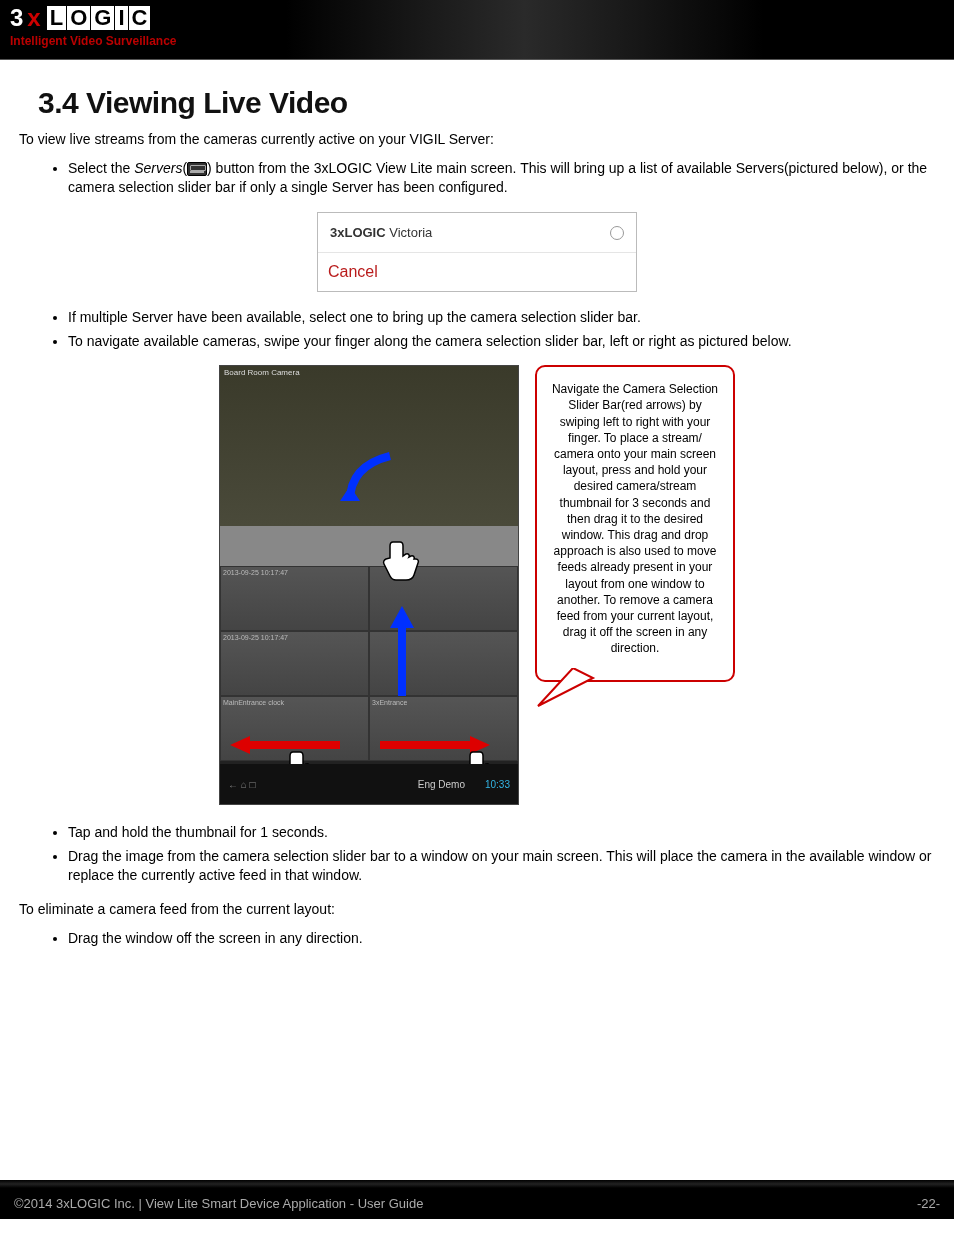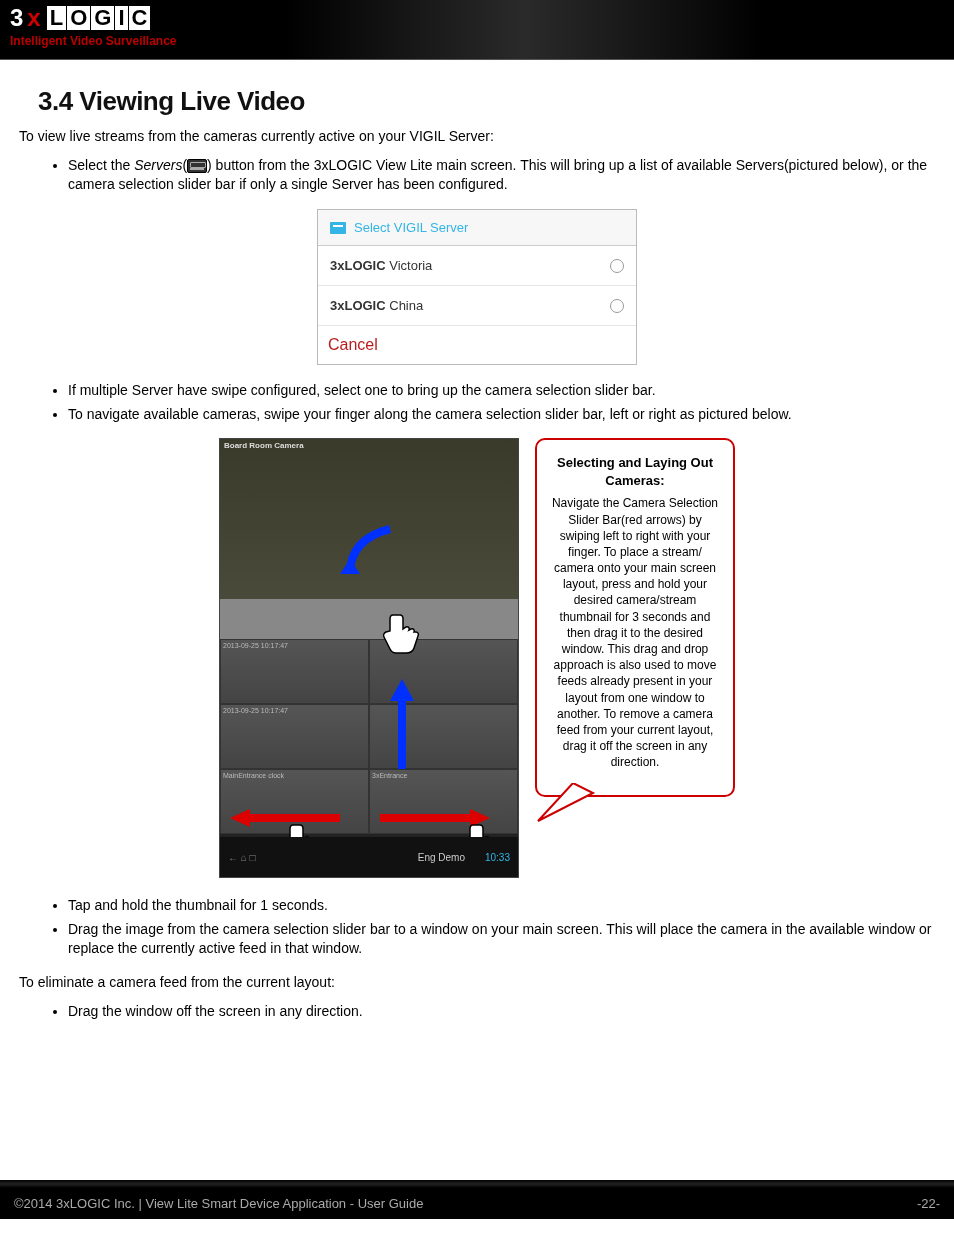--- a/index.html
+++ b/index.html
@@ -10,21 +10,21 @@
     border-bottom: 1px solid #555;
     padding: 4px 10px;
   }
   .logo-row { display:flex; align-items:center; gap:4px; }
   .logo-three { font-family: Arial Black, Arial, sans-serif; color:#fff; font-size:24px; font-weight:900; letter-spacing:0px;}
   .logo-x { font-family: Arial Black, Arial, sans-serif; color:#c00; font-size:24px; font-weight:900; }
   .logic-block { display:flex; gap:1px; margin-left:2px; }
   .logic-letter { background:#fff; color:#000; font-family: Arial Black, Arial, sans-serif; font-weight:900; font-size:22px; padding:0 3px; line-height:24px; }
   .tagline { color:#b00; font-size:12px; font-weight:bold; margin-top:2px; }
   .content { padding: 20px 18px 10px 18px; min-height: 1120px; }
-  h1.section-title { font-family: "Arial Narrow", Arial, sans-serif; font-size: 26px; font-weight: 900; color:#111; margin: 6px 0 10px 20px; letter-spacing:-0.5px;}
+  h1.section-title { font-family: "Arial Narrow", Arial, sans-serif; font-size: 30px; font-weight: 900; color:#111; margin: 6px 0 10px 20px; letter-spacing:-0.5px;}
   p.body { font-size:14px; line-height:1.35; margin: 8px 1px; }
   ul.bul { list-style: disc; margin: 10px 0 14px 50px; }
   ul.bul li { font-size:14px; line-height:1.4; margin: 4px 0; }
   .italic { font-style: italic; }
   .icon-inline { display:inline-block; width:20px; height:14px; background:#333; border:1px solid #000; border-radius:2px; vertical-align:middle; position:relative; }
   .icon-inline::before { content:""; position:absolute; left:2px; top:2px; width:14px; height:4px; border:1px solid #aaa; border-radius:1px;}
   .icon-inline::after { content:""; position:absolute; left:2px; bottom:2px; width:14px; height:2px; background:#aaa;}
   
   .dialog-wrap { display:flex; justify-content:center; margin: 6px 0 16px 0; }
   .dialog { width: 320px; border:1px solid #bbb; background:#fff; font-family: Arial, sans-serif; font-size:13px; }
@@ -33,21 +33,21 @@
   .dialog-title .srv-ico::after{content:"";position:absolute;left:3px;top:3px;width:10px;height:2px;background:#fff;}
   .dialog-row { padding:12px; border-bottom:1px solid #e5e5e5; display:flex; align-items:center; justify-content:space-between; }
   .dialog-row .name { color:#333; font-size:13px;}
   .dialog-row .name b { font-weight:bold; }
   .radio { width:14px; height:14px; border:1px solid #999; border-radius:50%; }
   .dialog-cancel { text-align:left; padding:10px; color:#b91c1c; font-size:16px; }
   
   .shot-row { display:flex; justify-content:center; gap:16px; margin:8px 0 18px 0; align-items:flex-start;}
   .phone-shot { width:300px; height:440px; border:1px solid #444; background:#222; position:relative; overflow:hidden;}
   .ps-top { position:absolute;left:0;top:0;right:0;height:160px;background:linear-gradient(#3a3a2a,#4a4a3a);}
-  .ps-label { position:absolute;left:4px;top:2px;color:#ddd;font-size:8px;font-family:Arial;font-weight:bold;}
+  .ps-label { position:absolute;left:4px;top:2px;color:#ddd;font-size:8px;font-family:Arial;}
   .ps-grid { position:absolute;left:0;top:200px;right:0;bottom:40px;display:grid;grid-template-columns:1fr 1fr;grid-auto-rows:65px;}
   .ps-cell { border:1px solid #333;background:linear-gradient(#555,#444);position:relative;}
   .ps-cell span{position:absolute;left:2px;top:2px;color:#bbb;font-size:7px;font-family:Arial;}
   .ps-slice { position:absolute;left:0;top:160px;right:0;height:40px;background:#888;}
   .ps-bottom { position:absolute;left:0;bottom:0;right:0;height:40px;background:#111;color:#33b5e5;font-size:10px;display:flex;align-items:center;justify-content:flex-end;padding:0 8px;font-family:Arial;}
   .ps-bottom .nav{color:#888;margin-right:auto;}
   .arrow { position:absolute; }
   .arrow.blue-curve { left:120px; top:80px; width:60px; height:60px; }
   .arrow.blue-up { left:170px; top:240px; width:24px; height:90px; }
   .arrow.red-left { left:10px; top:370px; width:110px; height:18px; }
@@ -86,38 +86,30 @@
   <p class="body">To view live streams from the cameras currently active on your VIGIL Server:</p>
 
   <ul class="bul">
     <li>
       <span>Select the </span><span class="italic">Servers</span><span>(</span><span class="icon-inline"></span><span>) button from the 3xLOGIC View Lite main screen. This will bring up a list of available Servers(pictured below), or the camera selection slider bar if only a single Server has been configured.</span>
     </li>
   </ul>
 
   <div class="dialog-wrap">
     <div class="dialog">
-      <div class="dialog-title">
-        <span class="srv-ico"></span>
-        <span>Select VIGIL Server</span>
-      </div>
       <div class="dialog-row">
         <span class="name"><b>3xLOGIC</b><span> Victoria</span></span>
-        <span class="radio"></span>
-      </div>
-      <div class="dialog-row">
-        <span class="name"><b>3xLOGIC</b><span> China</span></span>
         <span class="radio"></span>
       </div>
       <div class="dialog-cancel">Cancel</div>
     </div>
   </div>
 
   <ul class="bul">
-    <li>If multiple Server have swipe configured, select one to bring up the camera selection slider bar.</li>
+    <li>If multiple Server have been available, select one to bring up the camera selection slider bar.</li>
     <li>To navigate available cameras, swipe your finger along the camera selection slider bar, left or right as pictured below.</li>
   </ul>
 
   <div class="shot-row">
     <div class="phone-shot">
       <div class="ps-top"></div>
       <div class="ps-label">Board Room Camera</div>
       <div class="ps-slice"></div>
       <div class="ps-grid">
         <div class="ps-cell">
@@ -168,21 +160,20 @@
         </svg>
       <div class="ps-bottom">
         <span class="nav">←  ⌂  □</span>
         <span style="color:#ccc;margin-right:20px;margin-left:40px;">Eng Demo</span>
         <span>10:33</span>
       </div>
     </div>
 
     <div class="callout-wrap">
       <div class="callout">
-        <div class="ct-title">Selecting and Laying Out Cameras:</div>
         <div>Navigate the Camera Selection Slider Bar(red arrows) by swiping left to right with your finger. To place a stream/ camera onto your main screen layout, press and hold your desired camera/stream thumbnail for 3 seconds and then drag it to the desired window. This drag and drop approach is also used to move feeds already present in your layout from one window to another. To remove a camera feed from your current layout, drag it off the screen in any direction.</div>
         <div style="height:10px"></div>
       </div>
       <svg class="callout-tail" viewBox="0 0 80 40">
         <polygon points="40,0 5,38 60,10" fill="#fff" stroke="#c00" stroke-width="2"></polygon>
       </svg>
     </div>
   </div>
 
   <ul class="bul">

